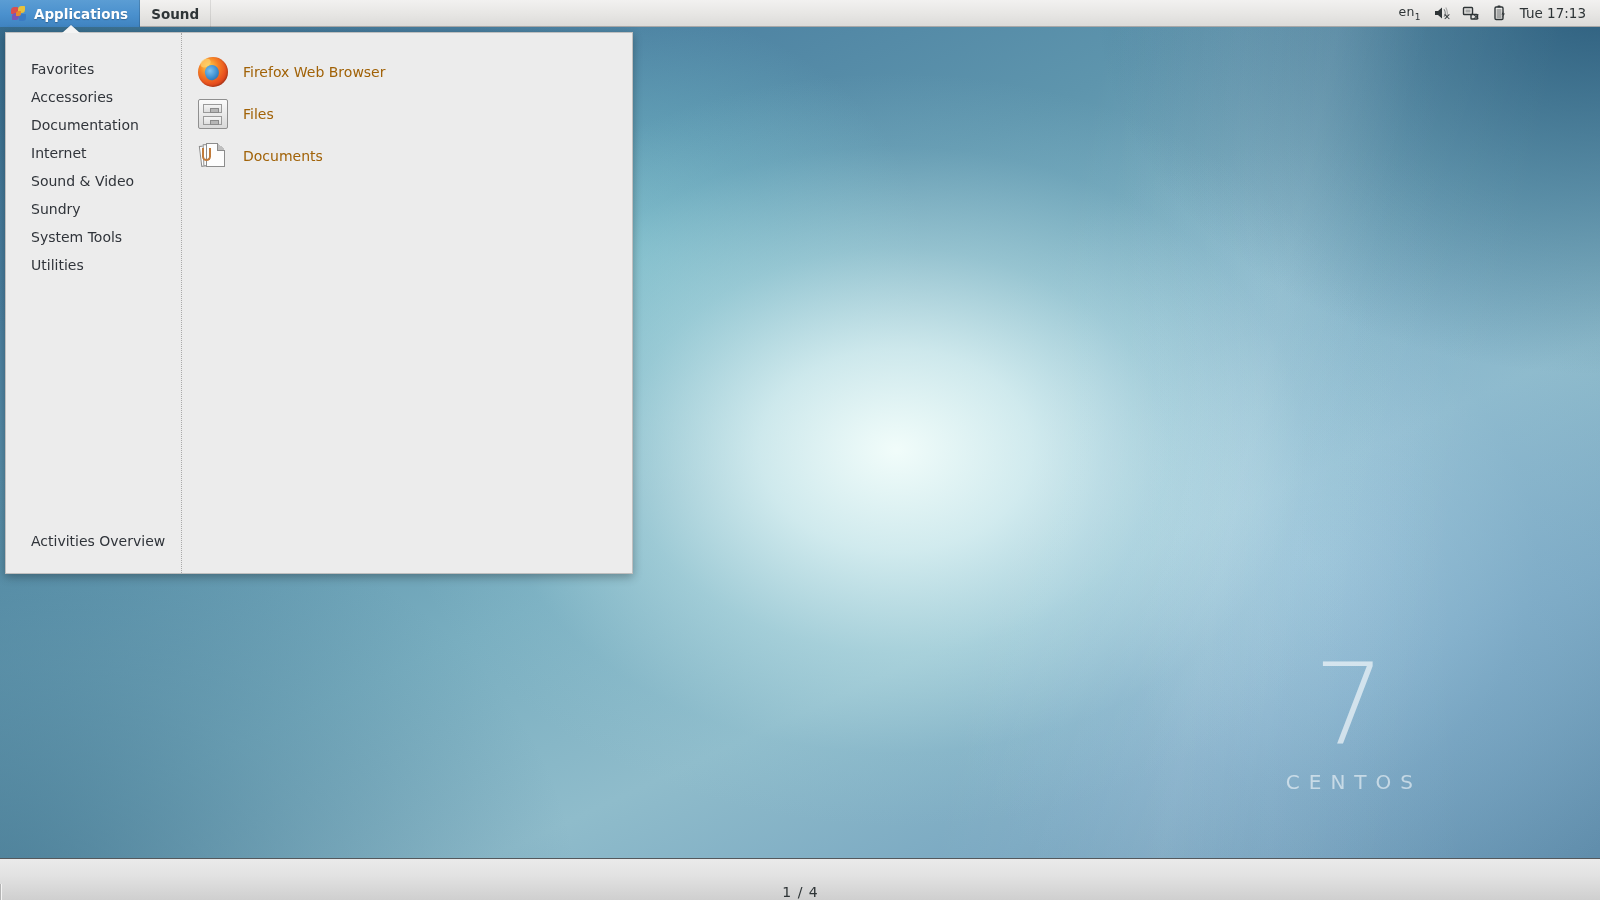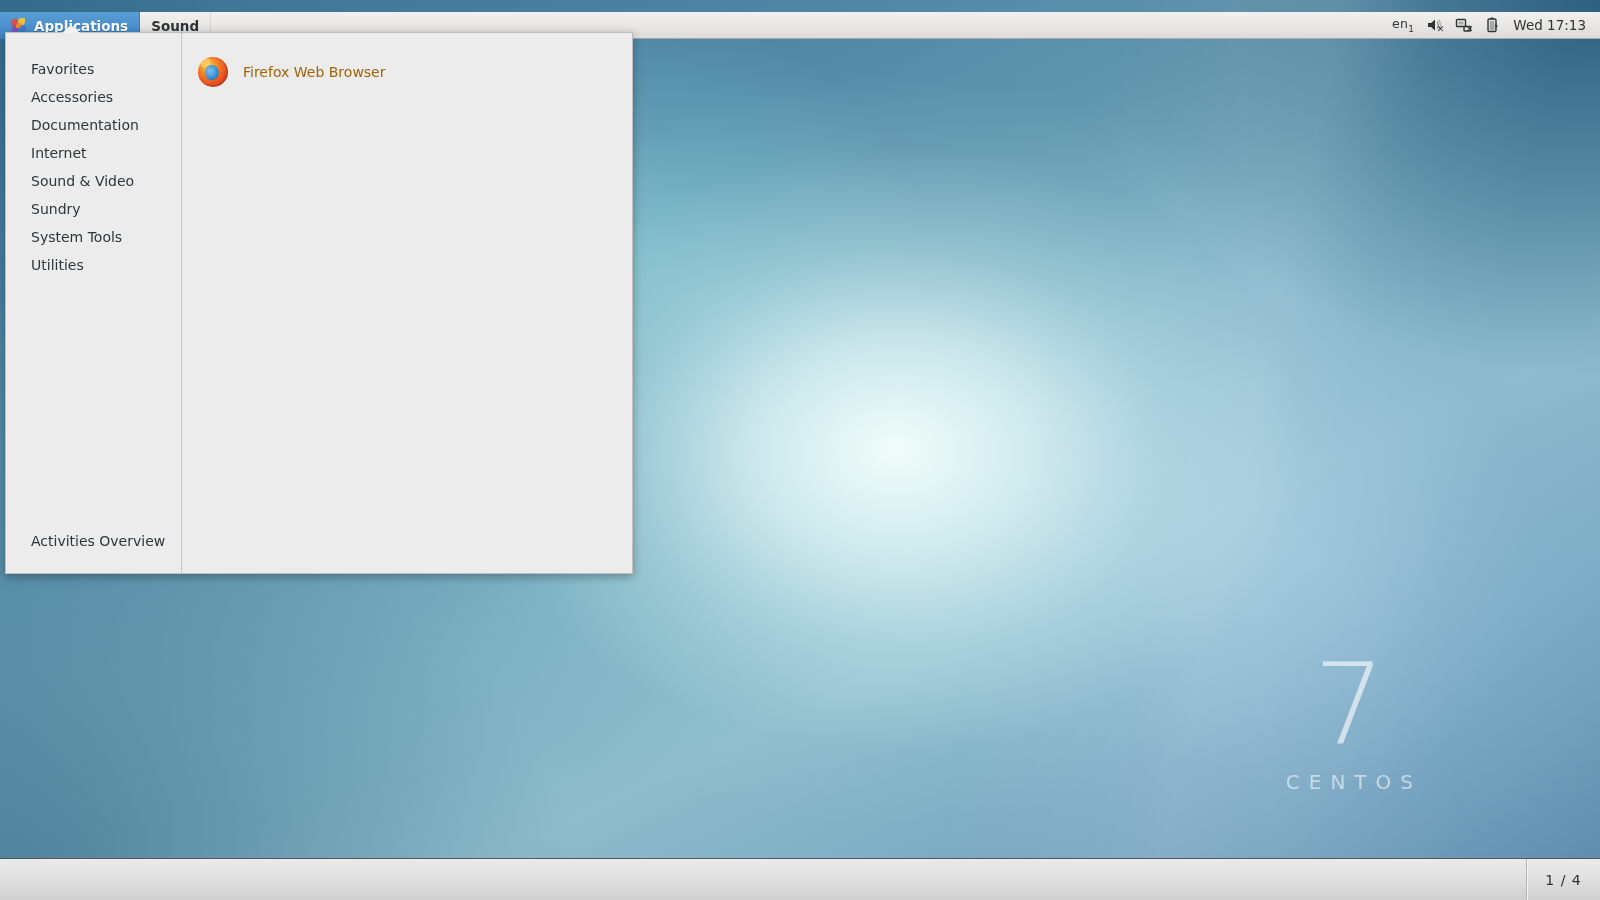--- a/index.html
+++ b/index.html
@@ -79,21 +79,21 @@
     font-family:"DejaVu Sans", sans-serif;
     font-size:20px; font-weight:400;
     letter-spacing:9px;
     color:rgba(255,255,255,0.56);
     padding-left:9px;
     text-align:center;
   }
 
   
   #topbar {
-    position:absolute; left:0; top:12px; width:1600px; height:27px;
+    position:absolute; left:0; top:0; width:1600px; height:27px;
     background:linear-gradient(to bottom, #f2f1f0 0%, #e8e7e5 50%, #dcdbd9 100%);
     border-bottom:1px solid #a8a8a8;
     display:flex; align-items:stretch;
     font-size:13.5px;
     z-index:50;
   }
   .menu-btn {
     display:flex; align-items:center; gap:7px;
     padding:0 11px; height:27px; cursor:pointer;
     color:#2e3436; font-weight:bold;
@@ -265,20 +265,21 @@
     background:#b4b4b4; border:1px solid #7a7a7a; top:auto;
   }
 
   
   #bottombar {
     position:absolute; left:0; bottom:0; width:1600px; height:42px;
     background:linear-gradient(to bottom,#eaeaea 0%, #e2e2e2 40%, #cfcfcf 100%);
     border-top:1px solid #54585c;
     display:flex; align-items:stretch;
     z-index:50;
+    flex-direction:column;
   }
   #window-list { flex:1; display:flex; align-items:center; padding-left:6px; }
   #workspace-indicator {
     display:flex; align-items:center; justify-content:center;
     min-width:74px; padding:0 16px;
     border-left:1px solid #b4b4b4;
     box-shadow:inset 1px 0 0 #f4f4f4;
     font-size:14px; color:#2e3436; cursor:pointer;
     letter-spacing:1px;
   }
@@ -353,21 +354,21 @@
         <svg width="17" height="16" viewBox="0 0 17 16">
           <rect x="4" y="2" width="8" height="12.5" rx="1.2" fill="none" stroke="#2e3436" stroke-width="1.4"></rect>
           <rect x="6.5" y="0.6" width="3" height="1.6" rx="0.5" fill="#2e3436"></rect>
           <rect x="5.6" y="4" width="4.8" height="9" fill="#2e3436" opacity="0.35"></rect>
           <path d="M12.5 6 L10.5 9.5 L12.2 9.5 L10.8 13 L14 8.6 L12.2 8.6 Z" fill="#2e3436"></path>
         </svg>
       </span>
     </div>
 
     <div class="status-item">
-      <span id="clock">Wed 17:13</span>
+      <span id="clock">Tue 17:13</span>
     </div>
 
   </div>
 </div>
 
 <div id="app-menu">
   <div id="menu-arrow"></div>
 
   <div id="cat-pane">
     <div class="cat-item"><span>Favorites</span></div>
@@ -384,21 +385,37 @@
     </div>
   </div>
 
   <div id="fav-pane">
 
     <div class="fav-item">
       <span class="fav-icon ic-firefox"></span>
       <span class="fav-label">Firefox Web Browser</span>
     </div>
 
-
+    <div class="fav-item">
+      <span class="fav-icon ic-files">
+        <i class="d1"></i>
+          <i class="d2"></i>
+      </span>
+      <span class="fav-label">Files</span>
+    </div>
+
+    <div class="fav-item">
+      <span class="fav-icon ic-docs">
+        <i class="p1"></i>
+          <i class="p2"></i>
+          <i class="p3"></i>
+          <i class="clip"></i>
+      </span>
+      <span class="fav-label">Documents</span>
+    </div>
 
 
 
   </div>
 </div>
 
 <div id="bottombar">
   <div id="window-list"></div>
   <div id="workspace-indicator">
     <span>1 / 4</span>

